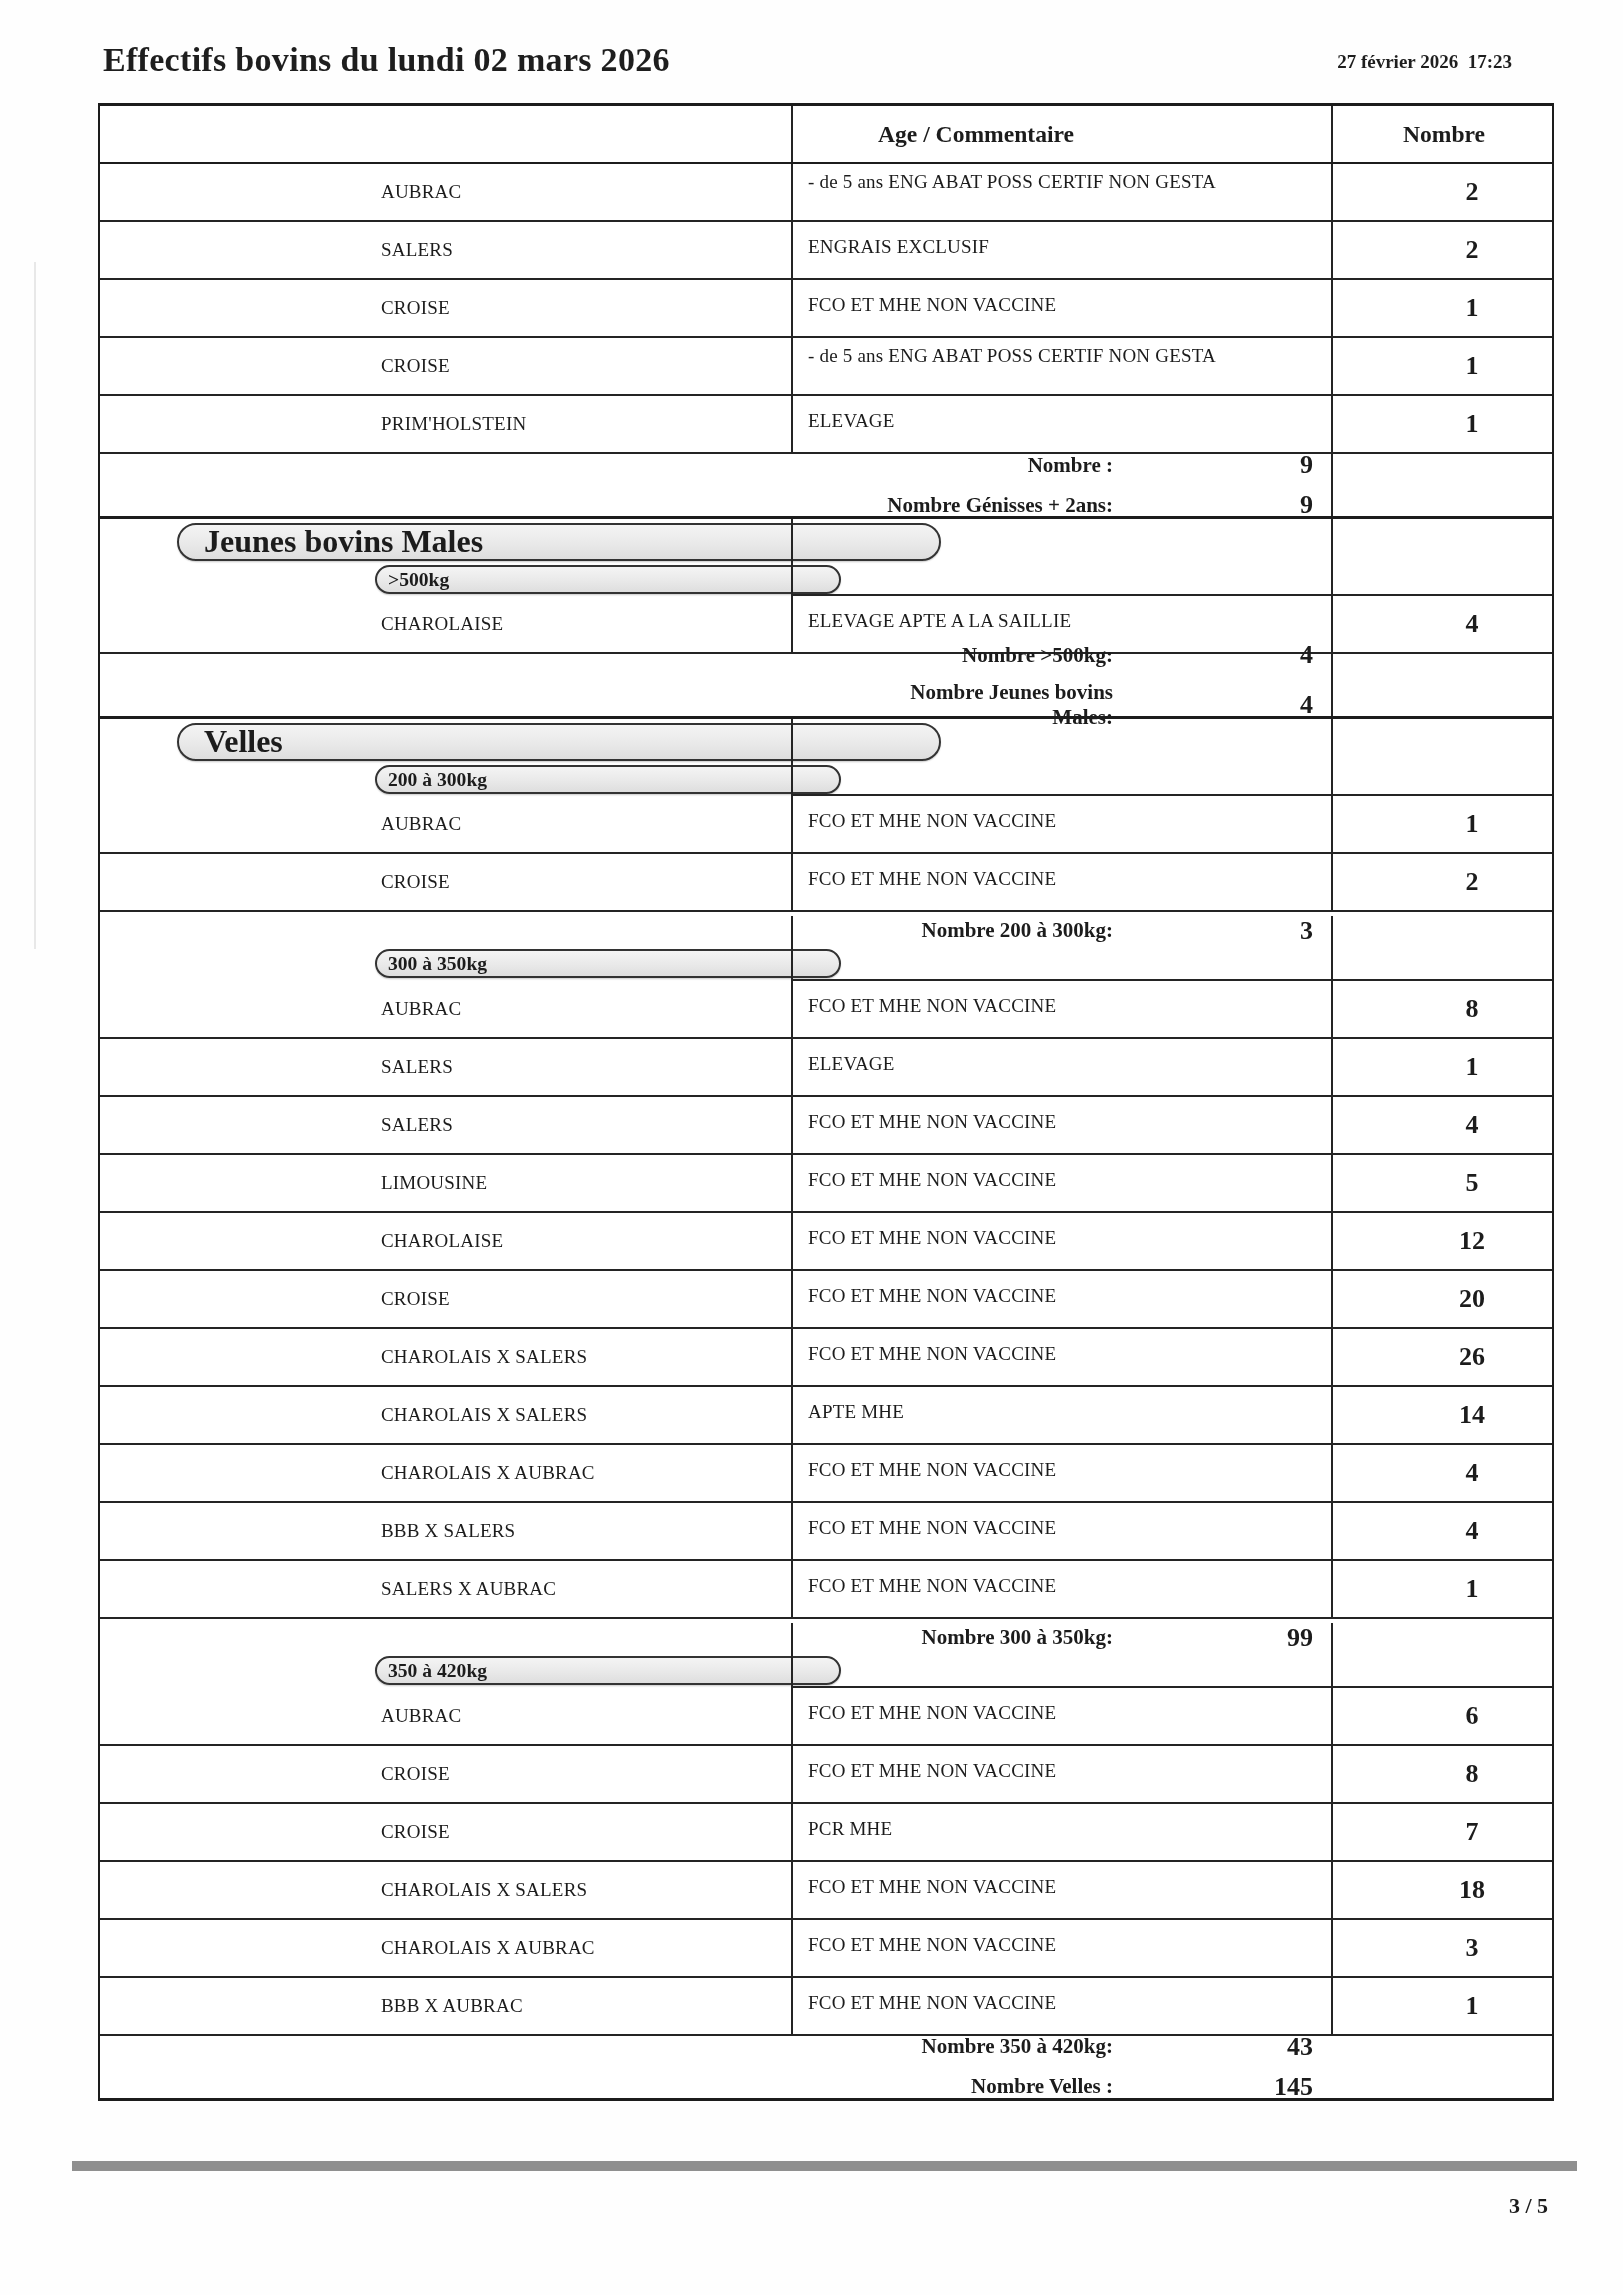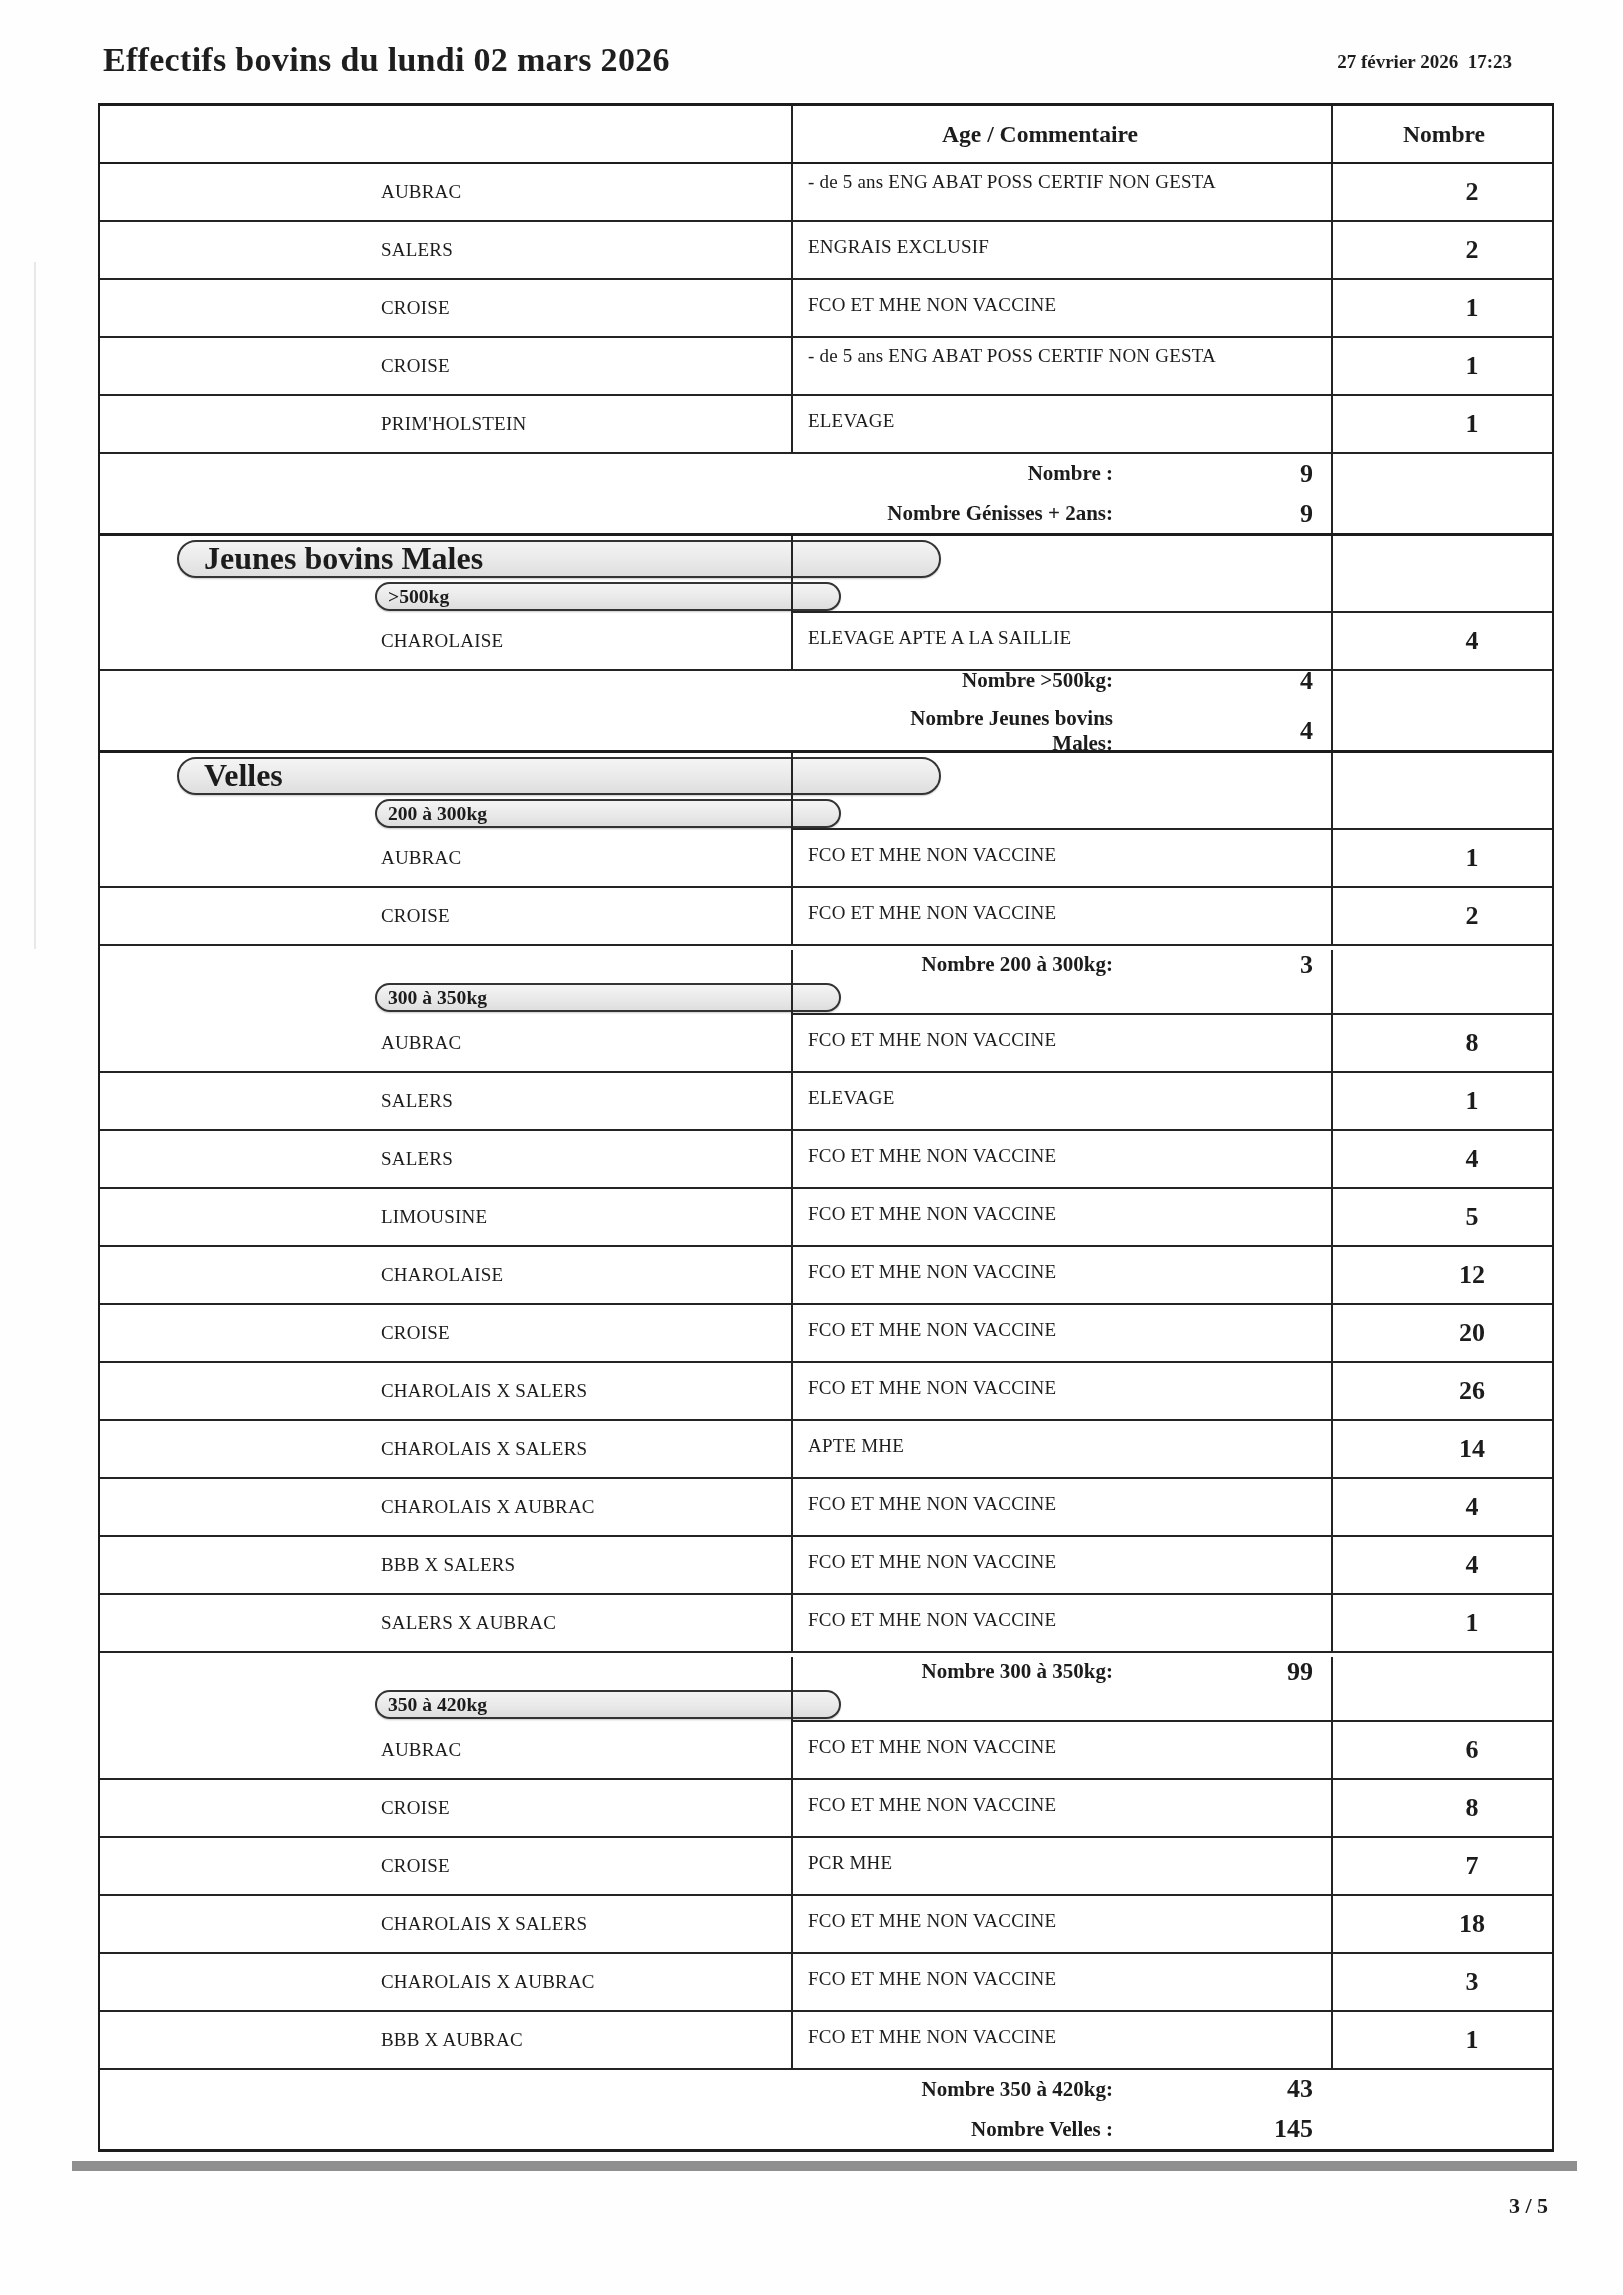--- a/index.html
+++ b/index.html
@@ -12,31 +12,31 @@
 
   .rtable{position:absolute;left:98px;top:103px;width:1456px;
           border:2px solid #1c1c1c;border-top-width:3.3px;border-bottom-width:3.3px;background:#fff;}
 
   .band{position:relative;width:100%;}
   .vline{position:absolute;top:0;bottom:0;width:2px;background:#242424;z-index:2;}
   .v1{left:691px;} .v2{left:1231px;}
 
   .thead{height:58px;border-bottom:2.6px solid #1c1c1c;}
   .hcell{position:absolute;top:50%;transform:translateY(-50%);font-weight:700;font-size:23.6px;text-align:center;}
-  .h2{left:722px;width:436px;}
+  .h2{left:658px;width:436px;}
   .h3{left:1231px;width:226px;}
 
   .row{height:58px;border-bottom:2px solid #242424;}
   .breed{position:absolute;left:281px;top:17px;font-size:19px;letter-spacing:0.2px;}
   .comment{position:absolute;left:708px;top:13px;width:419px;font-size:19px;line-height:23.6px;letter-spacing:0.2px;}
   .row.two .comment{top:5.9px;}
   .count{position:absolute;left:1231px;top:50%;transform:translateY(-50%);width:226px;
          padding-left:56px;text-align:center;font-weight:700;font-size:26px;}
 
-  .summary{height:79px;display:flex;flex-direction:column;justify-content:center;gap:10px;}
+  .summary{height:62px;display:flex;flex-direction:column;justify-content:center;gap:10px;}
   .sline{display:flex;align-items:center;justify-content:flex-end;padding-right:239px;}
   .slabel{font-weight:700;font-size:21px;text-align:right;line-height:25px;}
   .svalue{font-weight:700;font-size:26px;width:200px;text-align:right;}
 
   .section{height:80px;border-top:3.3px solid #1c1c1c;}
   .banner{position:absolute;z-index:1;display:flex;align-items:center;font-weight:700;
           border:2px solid #333;border-radius:22px;
           background:linear-gradient(180deg,#f4f4f4 0%,#e9e9e9 55%,#dedede 100%);
           box-shadow:0 1.3px 1.3px rgba(0,0,0,0.18);}
   .banner-main{left:77px;top:3.9px;width:764px;height:38px;font-size:32px;padding-left:25px;}

